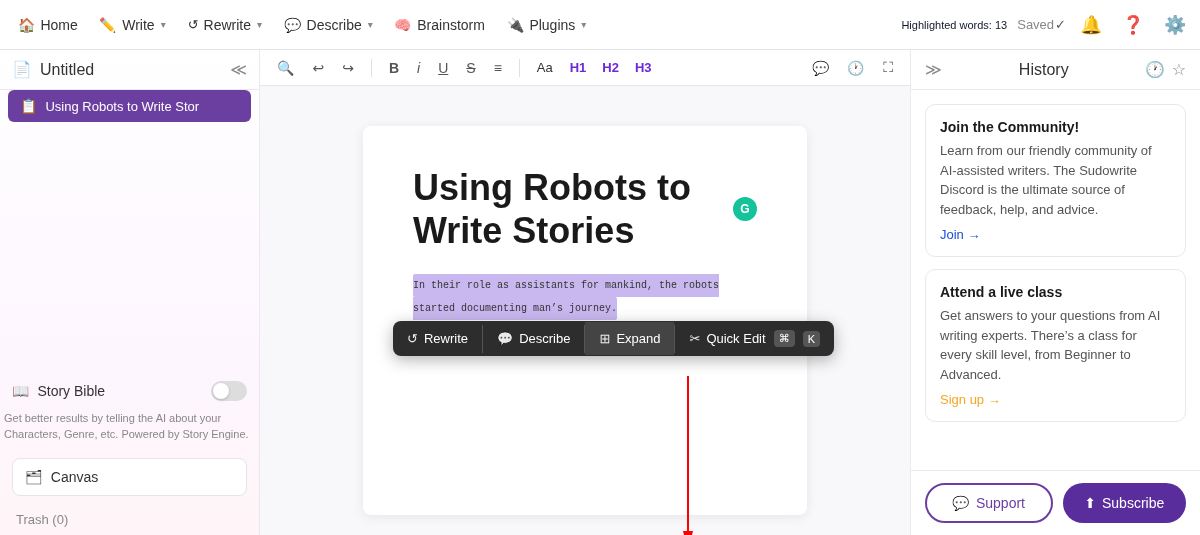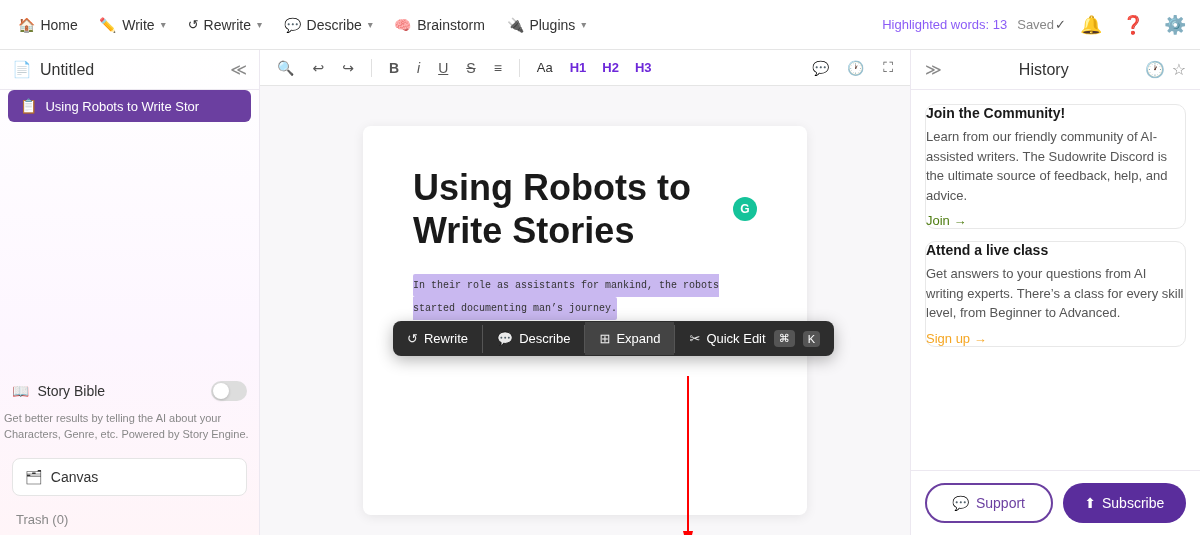--- a/index.html
+++ b/index.html
@@ -1,20 +1,20 @@
 <!DOCTYPE html>
 <html><head>
   <meta charset="utf-8">
   <style>
     * { box-sizing: border-box; margin: 0; padding: 0; }
     body { font-family: -apple-system, BlinkMacSystemFont, 'Segoe UI', sans-serif; font-size: 14px; background: #f5f5f5; width: 1200px; height: 535px; overflow: hidden; display: flex; flex-direction: column; }
     .nav-item { display: flex; align-items: center; gap: 5px; padding: 6px 10px; border-radius: 6px; cursor: pointer; font-size: 14px; color: #333; white-space: nowrap; }
     .nav-chevron { font-size: 10px; color: #888; margin-left: 1px; }
     .nav-right { margin-left: auto; display: flex; align-items: center; gap: 10px; }
-    .highlighted-words { font-size: 13px; color: #8b5cf6; }
+    .highlighted-words { font-size: 11px; color: #0f172a; }
     .saved-badge { display: flex; align-items: center; gap: 1px; font-size: 13px; color: #888; }
     .saved-check { color: #555; }
     .nav-icon-btn { width: 32px; height: 32px; display: flex; align-items: center; justify-content: center; border-radius: 50%; cursor: pointer; font-size: 18px; color: #555; }
     .nav-icon-gear { background: #fff; }
 
     
     .main { display: flex; flex: 1; overflow: hidden; }
 
     
     .sidebar { width: 260px; background: linear-gradient(180deg, #fff 0%, #fdf6ff 60%, #fff5f8 100%); border-right: 1px solid #ece8f0; display: flex; flex-direction: column; flex-shrink: 0; padding: 0; }
@@ -62,24 +62,24 @@
     
     .right-panel { width: 290px; background: #fff; border-left: 1px solid #ece8f0; display: flex; flex-direction: column; flex-shrink: 0; }
     .right-panel-header { display: flex; align-items: center; justify-content: space-between; padding: 10px 14px; border-bottom: 1px solid #ece8f0; }
     .right-panel-expand { color: #888; cursor: pointer; font-size: 16px; }
     .right-panel-title { font-size: 16px; font-weight: 500; color: #333; flex: 1; text-align: center; }
     .right-panel-icons { display: flex; gap: 6px; }
     .rp-icon { color: #888; cursor: pointer; font-size: 16px; }
 
     .right-panel-body { flex: 1; overflow-y: auto; padding: 14px; display: flex; flex-direction: column; gap: 12px; }
 
-    .rp-card { background: #fff; border: 1px solid #e8e8e8; border-radius: 10px; }
+    .rp-card { background: #fff; border: 1px solid #e8e8e8; border-radius: 10px; padding: 14px; }
     .rp-card-title { font-size: 14px; font-weight: 700; color: #1a1a1a; margin-bottom: 6px; }
     .rp-card-body { font-size: 13px; color: #555; line-height: 1.5; }
-    .rp-card-link { display: inline-flex; align-items: center; gap: 4px; color: #4d7c0f; font-size: 13px; font-weight: 500; cursor: pointer; margin-top: 8px; }
+    .rp-card-link { display: inline-flex; align-items: center; gap: 4px; color: #1d4ed8; font-size: 13px; font-weight: 500; cursor: pointer; margin-top: 8px; }
     .rp-card-link-orange { color: #f5a623; font-size: 13px; font-weight: 500; cursor: pointer; margin-top: 8px; display: inline-flex; align-items: center; gap: 4px; }
 
     .right-panel-footer { padding: 12px 14px; border-top: 1px solid #ece8f0; display: flex; gap: 10px; }
     .footer-btn-outline { flex: 1; display: flex; align-items: center; justify-content: center; gap: 6px; padding: 10px; border: 2px solid #6b3fa0; border-radius: 24px; color: #6b3fa0; font-size: 14px; font-weight: 500; cursor: pointer; background: #fff; }
     .footer-btn-filled { flex: 1; display: flex; align-items: center; justify-content: center; gap: 6px; padding: 10px; border: none; border-radius: 24px; background: #5a2d9c; color: #fff; font-size: 14px; font-weight: 500; cursor: pointer; }
   </style>
 </head>
 <body>
 
 <nav style="display:flex;align-items:center;background:#fff;border-bottom:1px solid #e5e5e5;height:50px;padding:0 8px;gap:2px;flex-shrink:0;">

